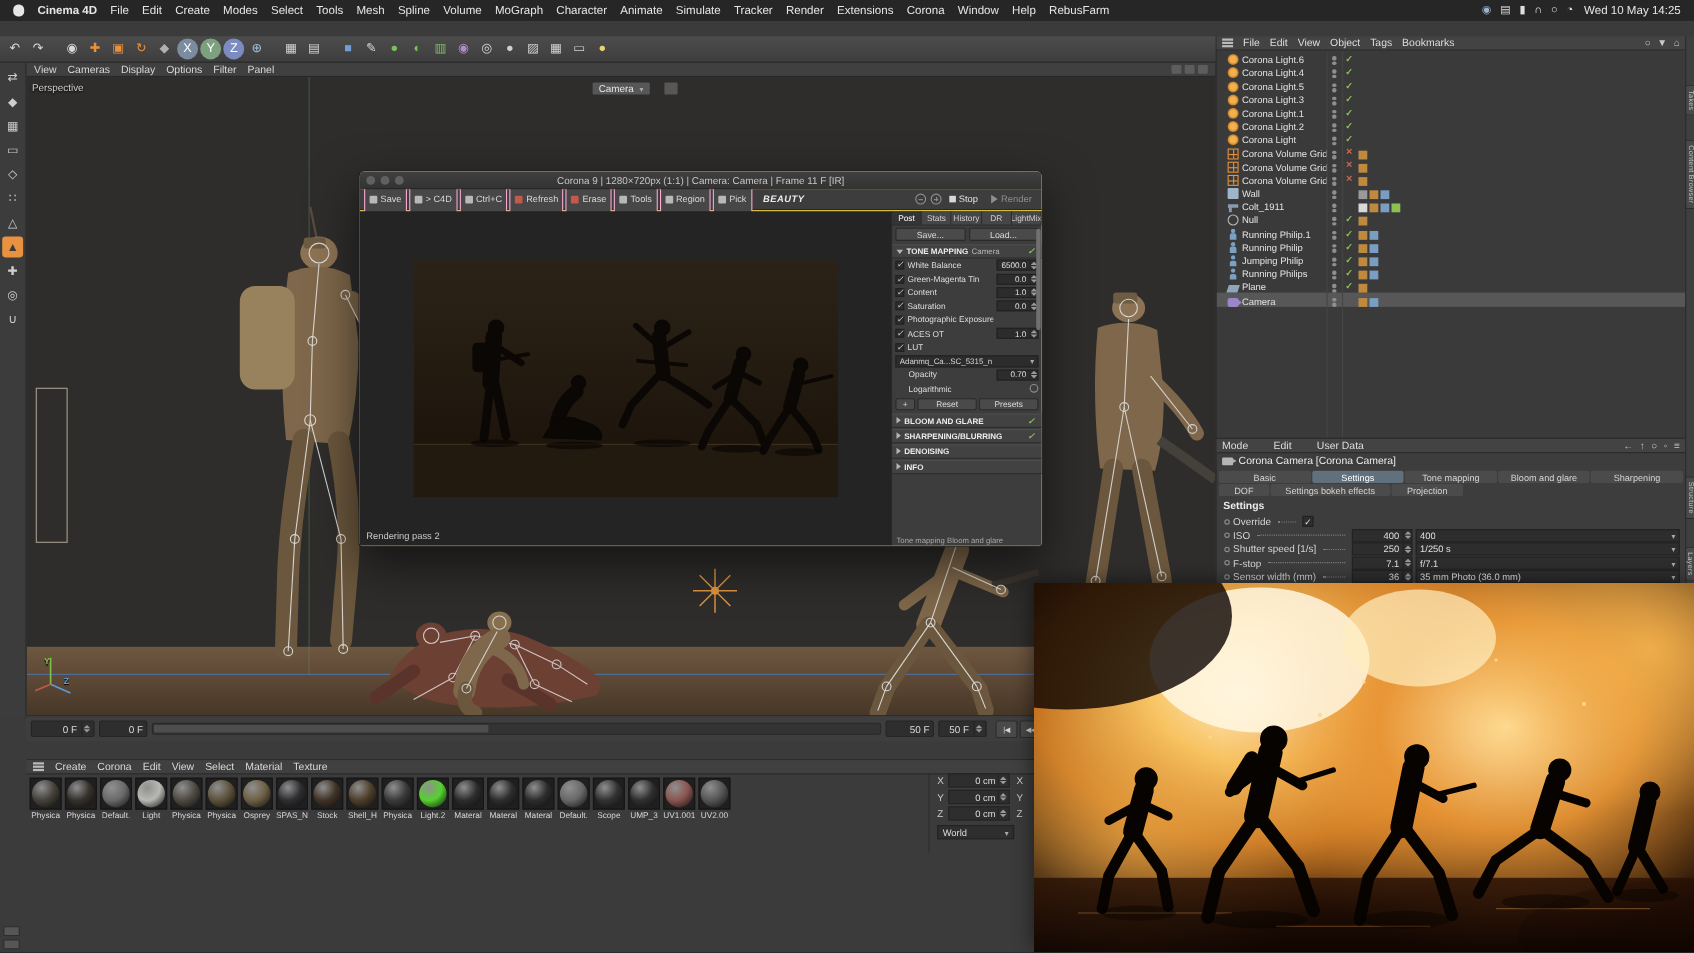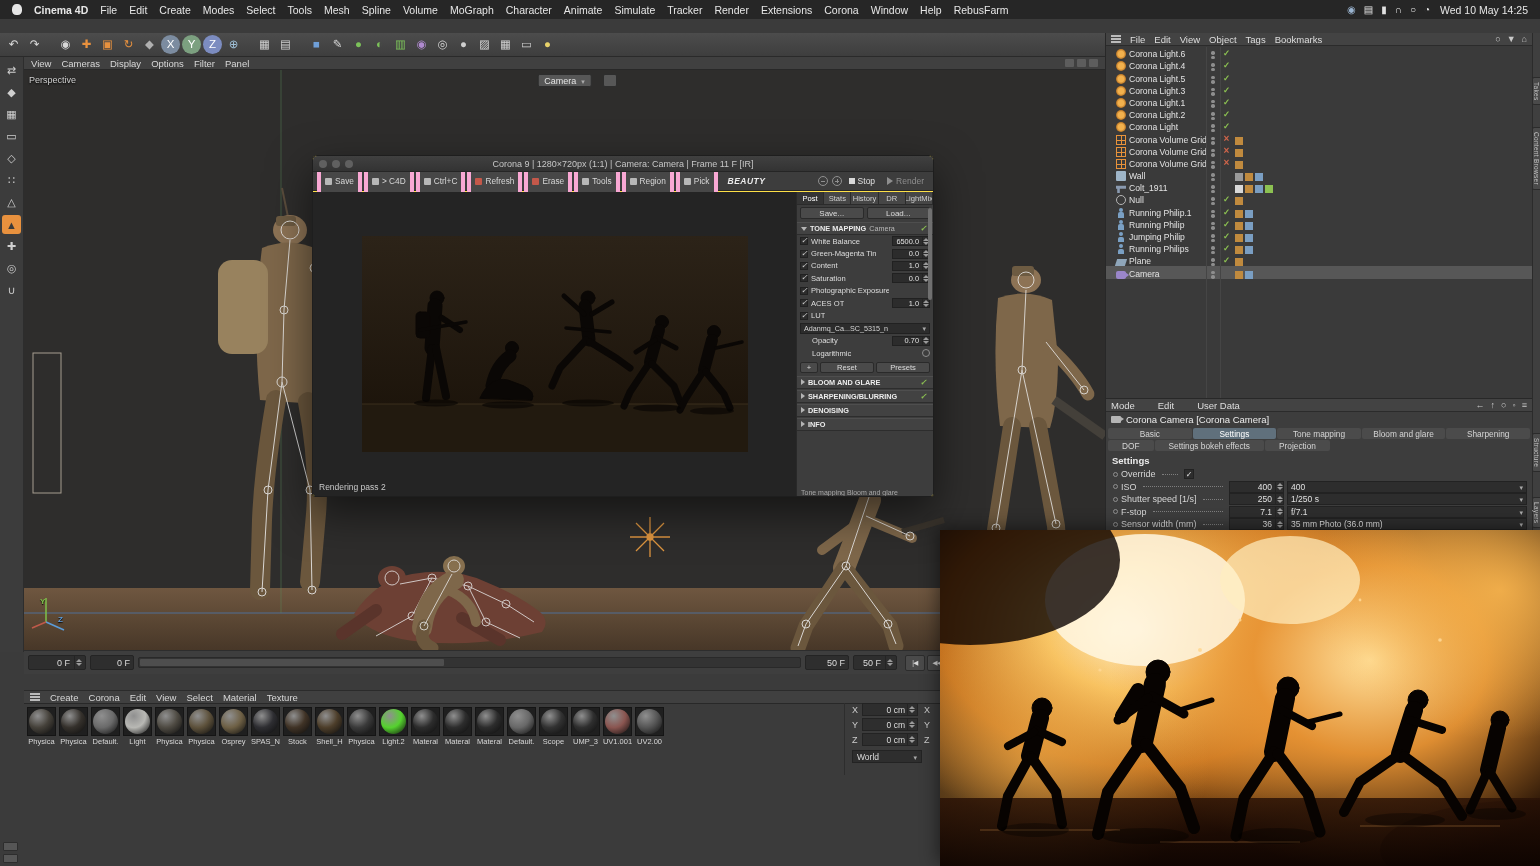--- a/index.html
+++ b/index.html
@@ -138,27 +138,27 @@
 .am-field{display:none;width:55px;height:12px;background:#2d2d2d;border:1px solid #222;align-items:center;font-size:8.5px;color:#e0e0e0;flex:0 0 auto}
 .am-field.v-true{display:flex}
 .am-field b{flex:1;text-align:right;font-weight:normal;padding-right:1px}
 .am-select{display:none;width:240px;height:12px;background:#2d2d2d;border:1px solid #222;align-items:center;font-size:8.5px;color:#e0e0e0;padding:0 3px;flex:0 0 auto}
 .am-select.v-true{display:flex}
 .am-select b{font-weight:normal;overflow:hidden;white-space:nowrap}
 
 #edgetabs{position:absolute;right:0;top:33px;width:8px;bottom:0;background:#3f3f3f;border-left:1px solid #2b2b2b;z-index:25}
 .edge-tab{position:absolute;top:var(--t);right:0;width:8px;writing-mode:vertical-rl;font-size:6.5px;color:#c2c2c2;background:#4a4a4a;border:1px solid #2b2b2b;border-right:none;padding:4px 0;border-radius:2px 0 0 2px;letter-spacing:.3px;white-space:nowrap}
 
-#vfb{position:absolute;left:312px;top:155px;width:622px;height:342px;background:#fde047;border:1px solid #1e1e1e;border-radius:5px 5px 3px 3px;box-shadow:0 16px 44px rgba(0,0,0,.55);z-index:30;overflow:hidden}
+#vfb{position:absolute;left:326px;top:155px;width:622px;height:342px;background:#fde047;border:1px solid #1e1e1e;border-radius:5px 5px 3px 3px;box-shadow:0 16px 44px rgba(0,0,0,.55);z-index:30;overflow:hidden}
 .vfb-title{height:16px;background:linear-gradient(#404040,#333);border-bottom:1px solid #252525;display:flex;align-items:center;padding:0 6px;gap:5px;position:relative}
 .tl{width:8px;height:8px;border-radius:50%;background:#606060;flex:0 0 auto;z-index:2}
 .vfb-title-text{position:absolute;left:0;right:0;text-align:center;font-size:9px;color:#c6c6c6}
 .vfb-toolbar{height:19px;background:#3d3d3d;border-bottom:1px solid #272727;display:flex;align-items:center;gap:2px;padding:0 4px}
 .vfb-btns{display:flex;gap:2px}
-.vfb-btn{display:flex;align-items:center;gap:3px;height:30px;padding:16px 4px;font-size:8.3px;color:#d8d8d8;background:#474747;border:4px solid #f9a8d4;border-radius:2px;white-space:nowrap}
+.vfb-btn{display:flex;align-items:center;gap:3px;height:30px;padding:16px 4px;font-size:8.3px;color:#d8d8d8;background:#474747;border:1px solid #f9a8d4;border-radius:2px;white-space:nowrap}
 .vfb-btn b{font-weight:normal}
 .chip{width:7px;height:7px;border-radius:1px;background:var(--c,#b5b5b5);flex:0 0 auto}
 .vfb-beauty{margin-left:8px;font-size:8.5px;font-style:italic;font-weight:bold;color:#ececec;letter-spacing:.5px}
 .zoom-chips{margin-left:auto;display:flex;gap:4px;align-items:center}
 .zchip{width:10px;height:10px;border:1px solid #8f8f8f;border-radius:50%;position:relative}
 .zchip::after{content:"";position:absolute;left:2px;top:4px;right:2px;height:1px;background:#8f8f8f}
 .zchip.plus::before{content:"";position:absolute;left:4px;top:2px;bottom:2px;width:1px;background:#8f8f8f}
 .vfb-stop,.vfb-render{display:flex;align-items:center;gap:3px;font-size:8.5px;color:#e0e0e0;padding:0 5px;white-space:nowrap}
 .vfb-stop b,.vfb-render b{font-weight:normal}
 .vfb-render{color:#8e8e8e}

